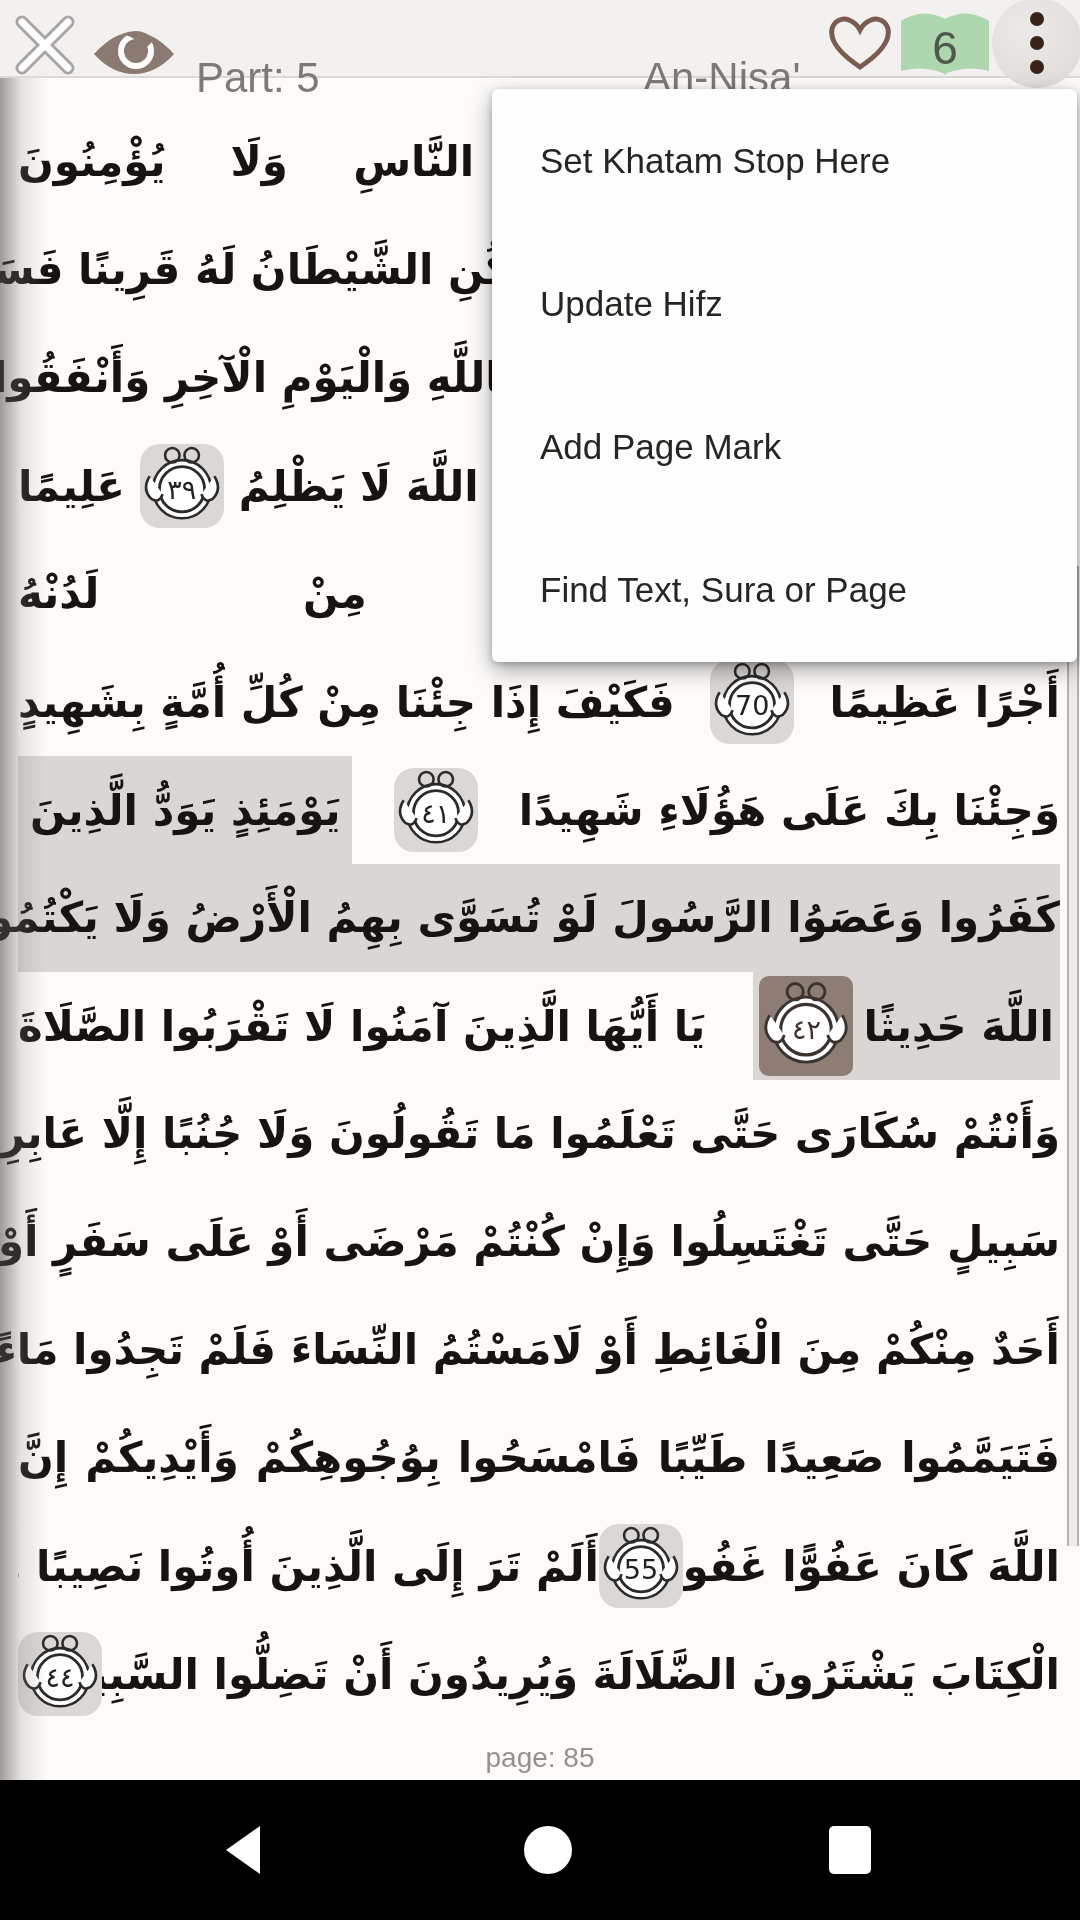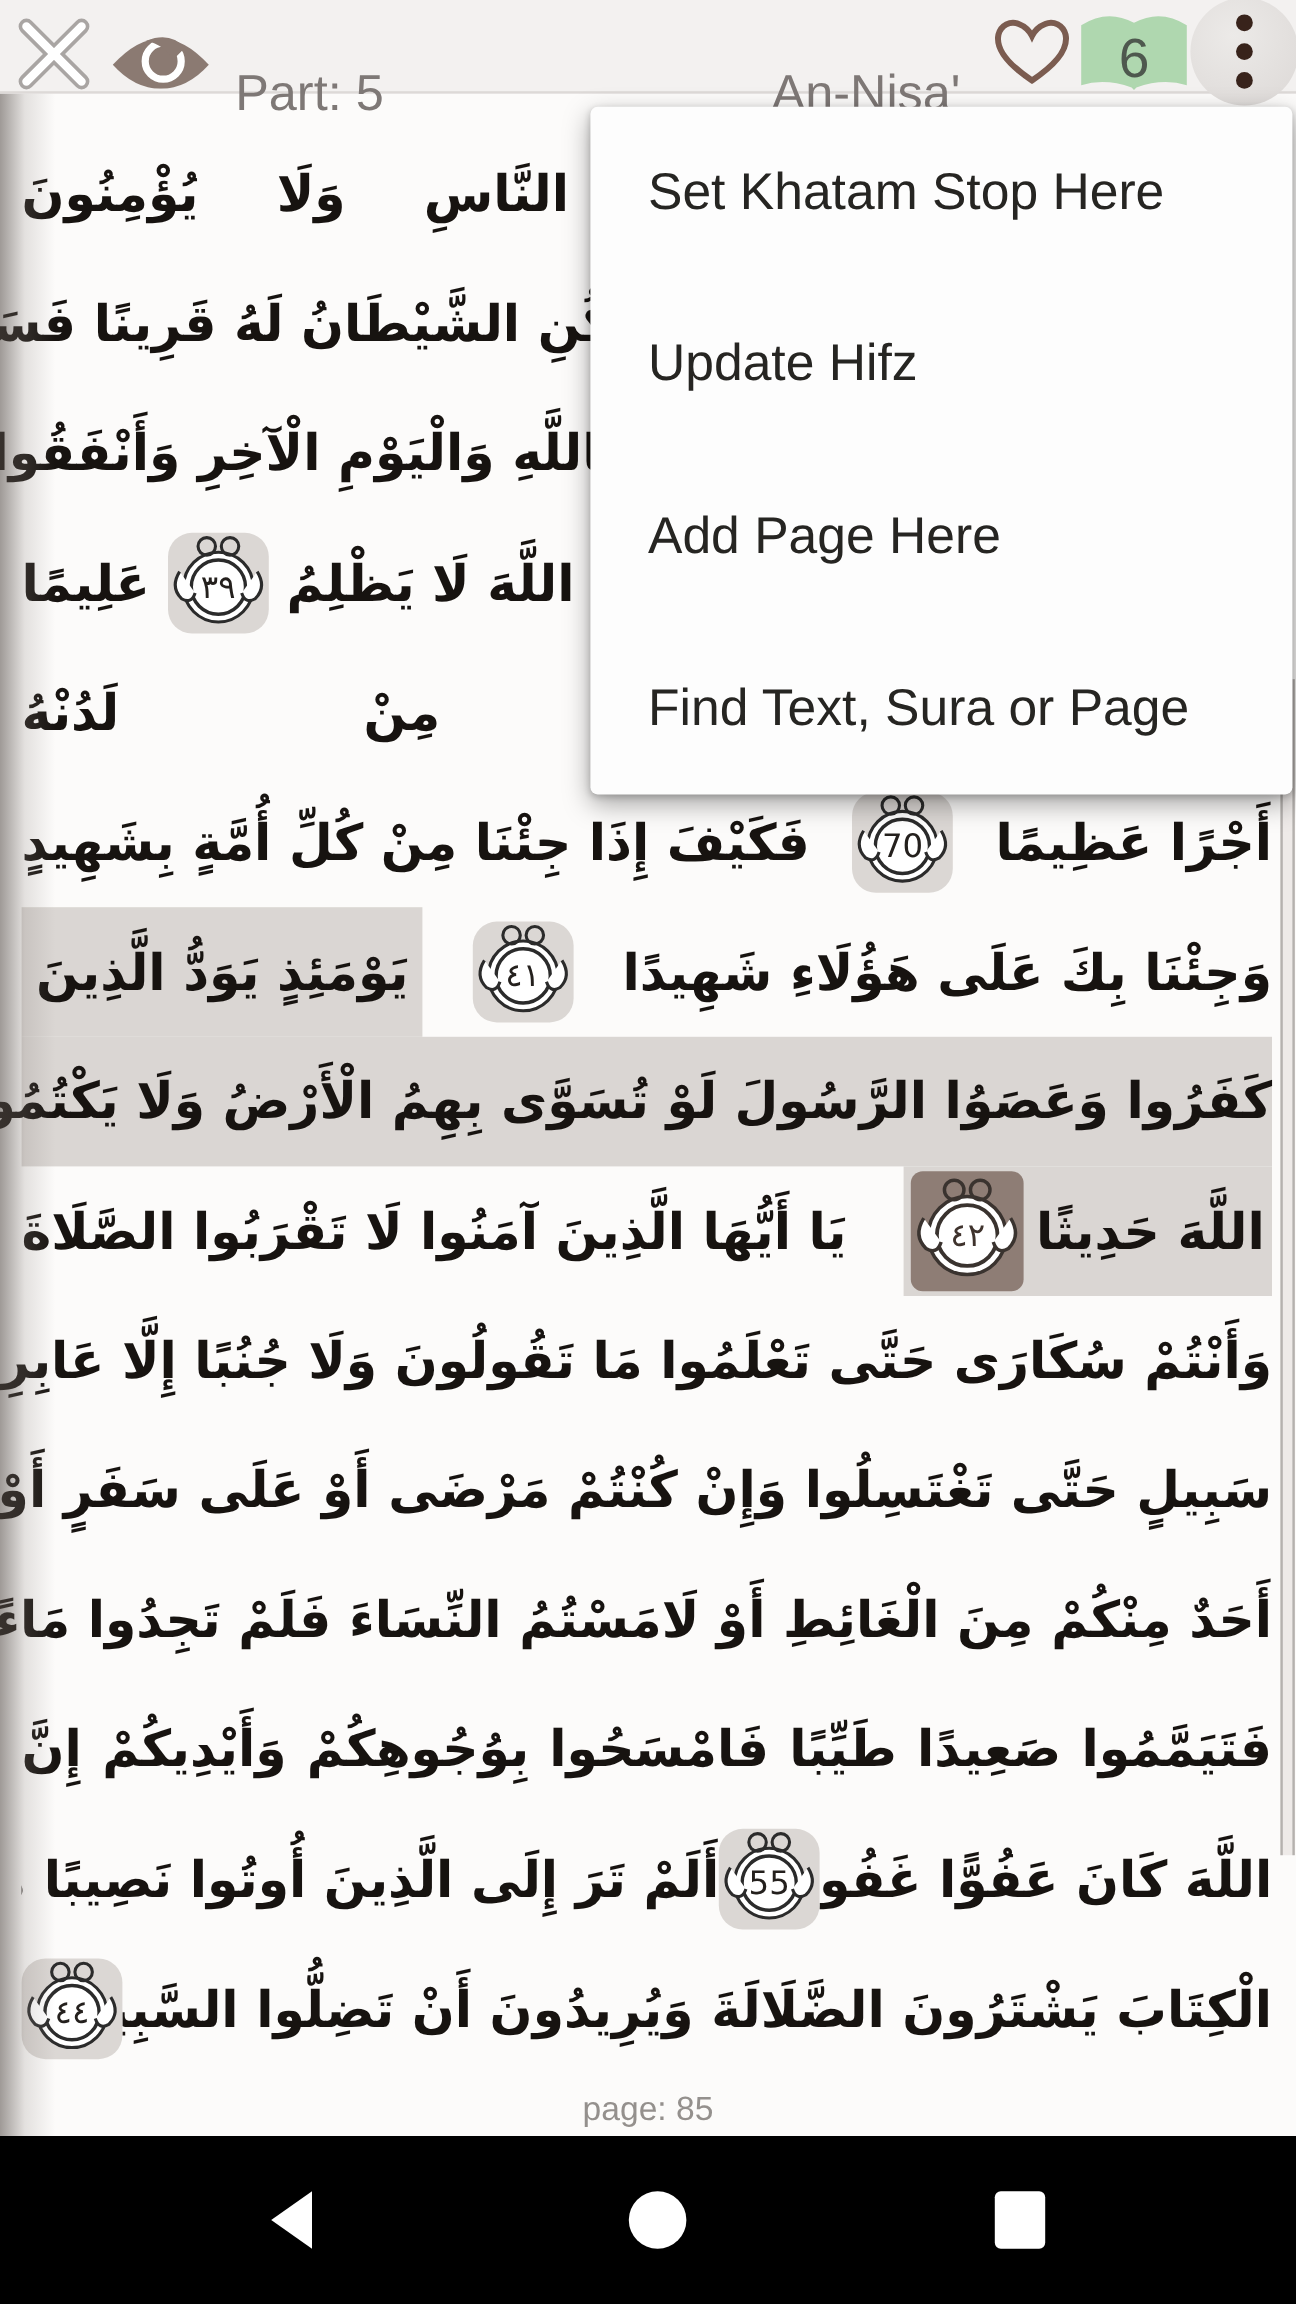--- a/index.html
+++ b/index.html
@@ -60,21 +60,21 @@
 
   .page-label{position:absolute;left:0;bottom:6px;width:100%;text-align:center;
         font-size:28px;color:#94908d;}
 
   
   .menu{position:absolute;left:492px;top:89px;width:585px;height:573px;
         background:#fdfdfd;border-radius:6px;z-index:40;
         box-shadow:0 8px 22px rgba(0,0,0,.35),0 2px 6px rgba(0,0,0,.2);
         display:flex;flex-direction:column;}
   .menu-item{flex:1;display:flex;align-items:center;padding-left:48px;
-        font-size:43px;color:#262522;cursor:pointer;}
+        font-size:35px;color:#262522;cursor:pointer;}
 
   
   .navbar{position:absolute;left:0;top:1780px;width:1080px;height:140px;
           background:#000;z-index:30;}
   .nav-ic{position:absolute;top:44px;width:52px;height:52px;display:flex;
           align-items:center;justify-content:center;}
   #nav-back{left:218px;} #nav-home{left:522px;} #nav-recents{left:824px;}
 </style>
 </head>
 <body>
@@ -244,21 +244,21 @@
           <span class="vnum">٤٤</span>
         </span>
       </div>
     </div>
   <div class="page-label">page: 85</div>
 </div>
 
 <div class="menu">
   <div class="menu-item">Set Khatam Stop Here</div>
   <div class="menu-item">Update Hifz</div>
-  <div class="menu-item">Add Page Here</div>
+  <div class="menu-item">Add Page Mark</div>
   <div class="menu-item">Find Text, Sura or Page</div>
 </div>
 
 <div class="navbar">
   <div class="nav-ic" id="nav-back">
     <svg width="48" height="52" viewBox="0 0 48 52">
         <polygon points="40,2 6,26 40,50" fill="#ffffff"></polygon>
       </svg>
   </div>
   <div class="nav-ic" id="nav-home">

